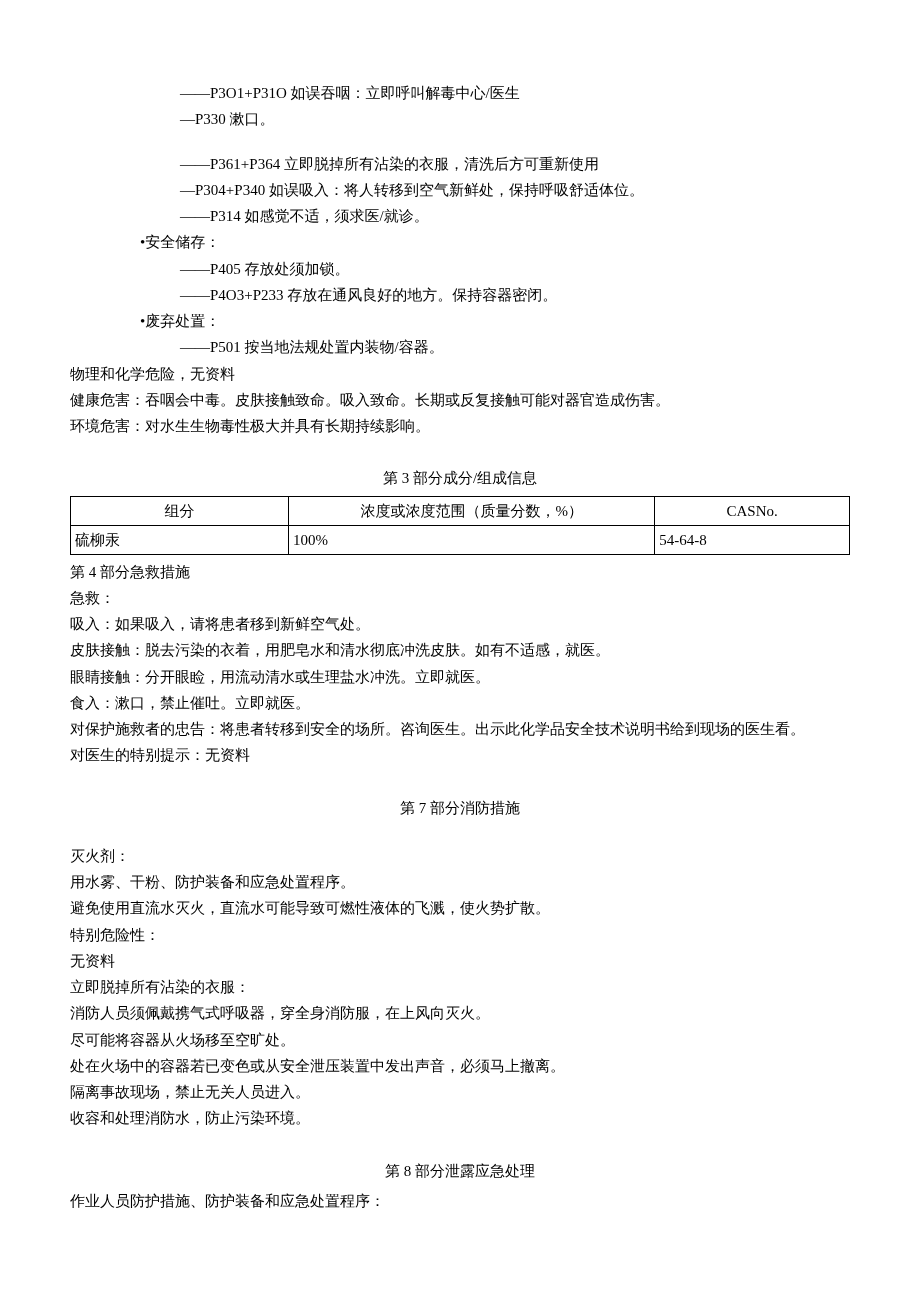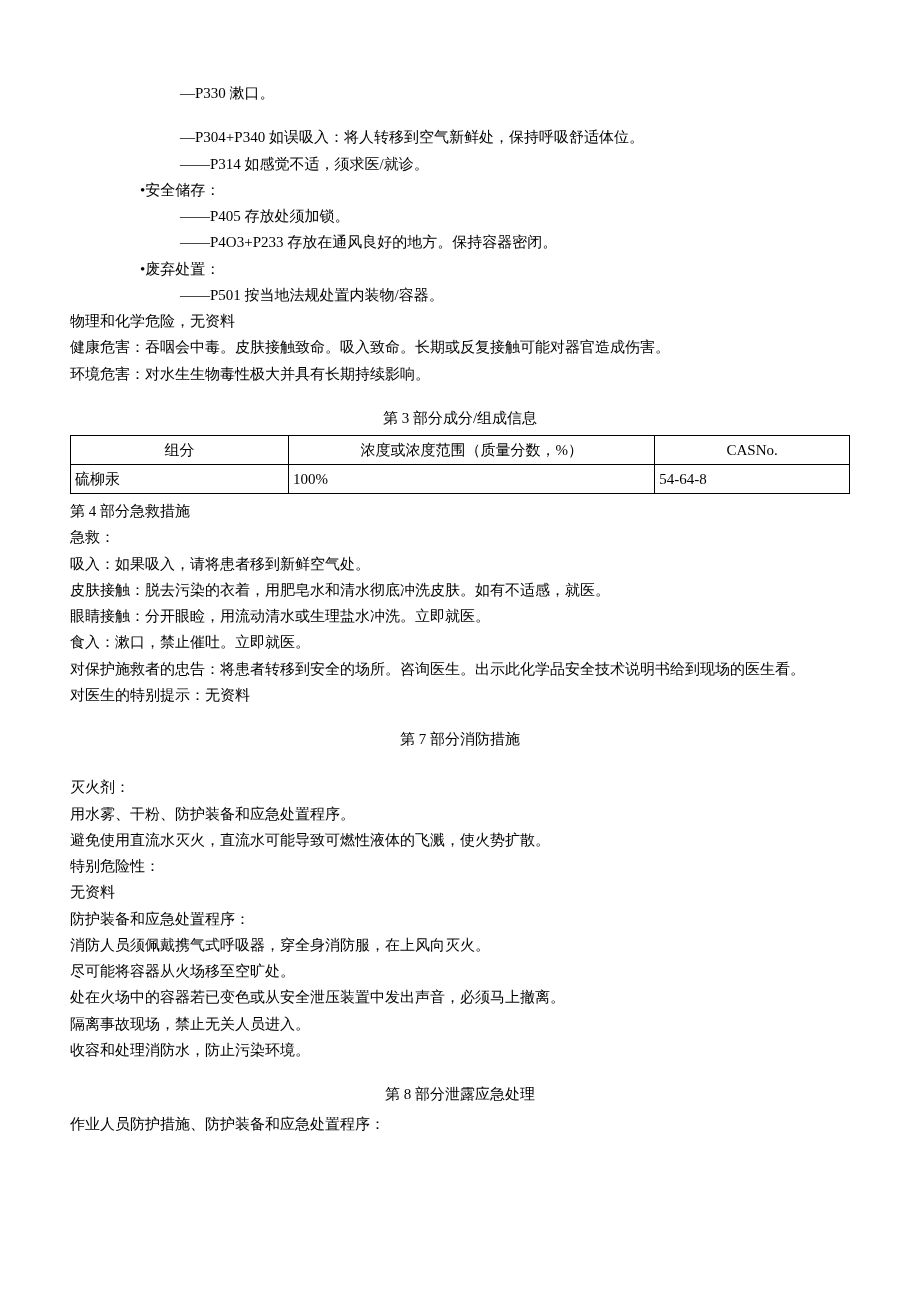--- a/index.html
+++ b/index.html
@@ -10,21 +10,21 @@
     background: #fff;
     margin: 0;
     padding: 80px 70px 60px 70px;
     width: 920px;
     box-sizing: border-box;
   }
   .indent-1 { padding-left: 110px; }
   .indent-bullet { padding-left: 70px; }
   .section-heading {
     text-align: center;
-    margin-top: 18px;
+    margin-top: 26px;
     margin-bottom: 4px;
   }
   table {
     border-collapse: collapse;
     width: 100%;
     margin: 2px 0 4px 0;
   }
   th, td {
     border: 1px solid #000;
     padding: 2px 4px;
@@ -32,22 +32,24 @@
     font-size: 15px;
     line-height: 1.6;
   }
   .para { margin: 0; }
   .gap { height: 18px; }
 </style>
 </head>
 <body>
 
 <div>
+  <p class="para indent-1">——P3O1+P31O 如误吞咽：立即呼叫解毒中心/医生</p>
   <p class="para indent-1">—P330 漱口。</p>
   <div class="gap"></div>
+  <p class="para indent-1">——P361+P364 立即脱掉所有沾染的衣服，清洗后方可重新使用</p>
   <p class="para indent-1">—P304+P340 如误吸入：将人转移到空气新鲜处，保持呼吸舒适体位。</p>
   <p class="para indent-1">——P314 如感觉不适，须求医/就诊。</p>
 </div>
 
 <p class="para indent-bullet">•安全储存：</p>
 <p class="para indent-1">——P405 存放处须加锁。</p>
 <p class="para indent-1">——P4O3+P233 存放在通风良好的地方。保持容器密闭。</p>
 
 <p class="para indent-bullet">•废弃处置：</p>
 <p class="para indent-1">——P501 按当地法规处置内装物/容器。</p>
@@ -81,21 +83,21 @@
 <p class="para">对保护施救者的忠告：将患者转移到安全的场所。咨询医生。出示此化学品安全技术说明书给到现场的医生看。</p>
 <p class="para">对医生的特别提示：无资料</p>
 
 <p class="section-heading">第 7 部分消防措施</p>
 <div class="gap"></div>
 <p class="para">灭火剂：</p>
 <p class="para">用水雾、干粉、防护装备和应急处置程序。</p>
 <p class="para">避免使用直流水灭火，直流水可能导致可燃性液体的飞溅，使火势扩散。</p>
 <p class="para">特别危险性：</p>
 <p class="para">无资料</p>
-<p class="para">防护装备和应急处置程序：</p>
+<p class="para">立即脱掉所有沾染的衣服：</p>
 <p class="para">消防人员须佩戴携气式呼吸器，穿全身消防服，在上风向灭火。</p>
 <p class="para">尽可能将容器从火场移至空旷处。</p>
 <p class="para">处在火场中的容器若已变色或从安全泄压装置中发出声音，必须马上撤离。</p>
 <p class="para">隔离事故现场，禁止无关人员进入。</p>
 <p class="para">收容和处理消防水，防止污染环境。</p>
 
 <p class="section-heading">第 8 部分泄露应急处理</p>
 <p class="para">作业人员防护措施、防护装备和应急处置程序：</p>
 
 </body></html>

